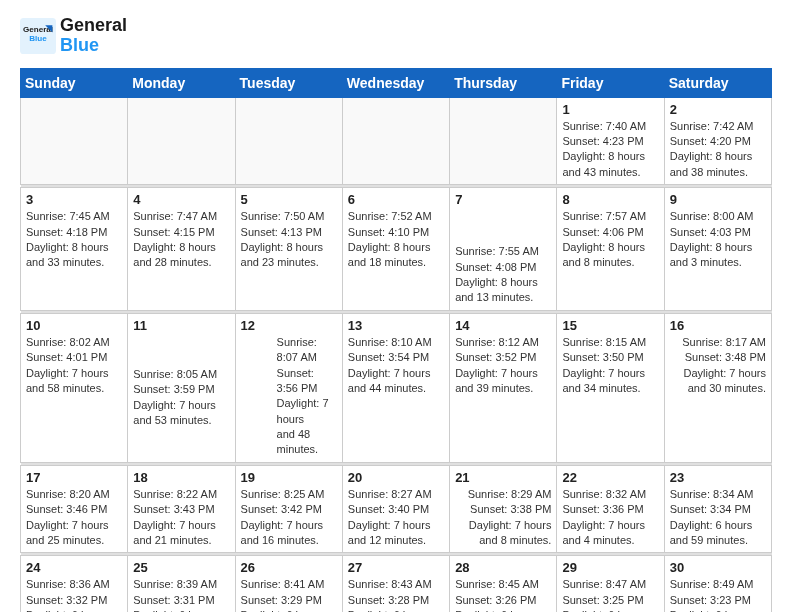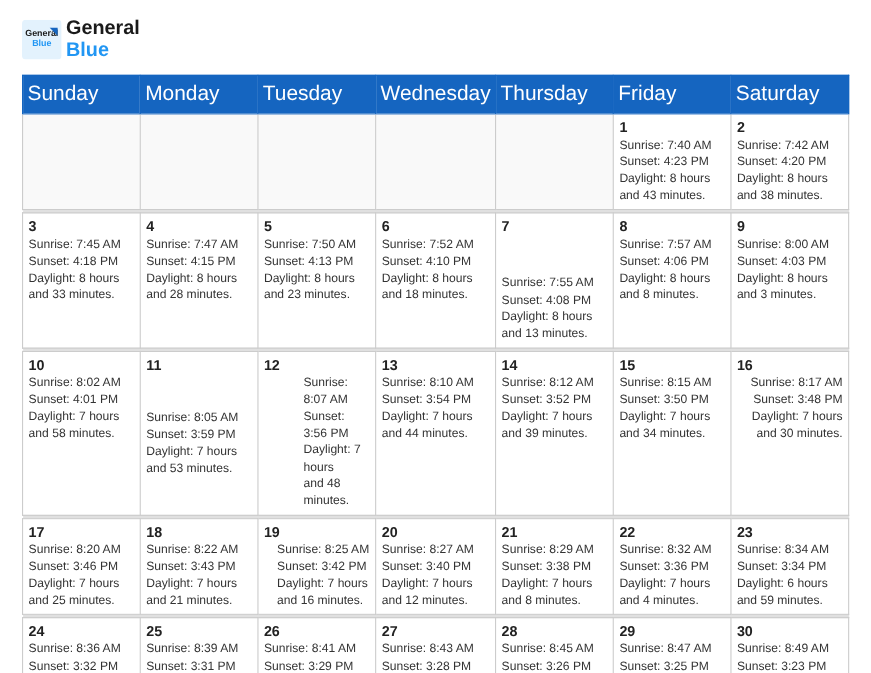--- a/index.html
+++ b/index.html
@@ -5,21 +5,21 @@
     * { box-sizing: border-box; margin: 0; padding: 0; }
     body { font-family: Arial, sans-serif; background: #fff; width: 792px; min-height: 612px; }
     .container { padding: 16px 20px; }
     .header { display: flex; justify-content: space-between; align-items: flex-start; margin-bottom: 12px; }
     .logo { display: flex; align-items: center; }
     .logo-icon { width: 36px; height: 36px; margin-right: 4px; }
     .title-block { text-align: right; }
     .month-title { font-size: 36px; font-weight: 300; color: #222; }
     .location { font-size: 15px; color: #555; margin-top: 2px; }
     .calendar { width: 100%; border-collapse: collapse; }
-    .calendar th { background: #1565C0; color: #fff; font-size: 19px; font-weight: normal; padding: 6px 4px; text-align: left; border: 1px solid #1565C0; }
+    .calendar th { background: #1565C0; color: #fff; font-size: 14px; font-weight: bold; padding: 6px 4px; text-align: left; border: 1px solid #1565C0; }
     .calendar td { border: 1px solid #ccc; vertical-align: top; padding: 4px 5px; font-size: 10.5px; color: #333; width: calc(100%/7); }
     .day-num { font-size: 13px; font-weight: bold; color: #222; display: block; margin-bottom: 2px; }
     .day-info { font-size: 11px; color: #333; line-height: 1.4; }
     .empty { background: #f9f9f9; }
     tr.week-row td { height: 80px; }
   </style>
 </head>
 <body>
 
 <div class="container">
@@ -199,35 +199,35 @@
           </td>
           <td>
             <span class="day-num">18</span>
             <div class="day-info" style="white-space: pre-line;">Sunrise: 8:22 AM
 Sunset: 3:43 PM
 Daylight: 7 hours
 and 21 minutes.</div>
           </td>
           <td>
             <span class="day-num">19</span>
-            <div class="day-info" style="white-space: pre-line; margin-left: 12px;">Sunrise: 8:25 AM
+            <div class="day-info" style="white-space: pre-line;">Sunrise: 8:25 AM
 Sunset: 3:42 PM
 Daylight: 7 hours
 and 16 minutes.</div>
           </td>
           <td>
             <span class="day-num">20</span>
             <div class="day-info" style="white-space: pre-line;">Sunrise: 8:27 AM
 Sunset: 3:40 PM
 Daylight: 7 hours
 and 12 minutes.</div>
           </td>
           <td>
             <span class="day-num">21</span>
-            <div class="day-info" style="white-space: pre-line;">Sunrise: 8:29 AM
+            <div class="day-info" style="white-space: pre-line; text-align: right;">Sunrise: 8:29 AM
 Sunset: 3:38 PM
 Daylight: 7 hours
 and 8 minutes.</div>
           </td>
           <td>
             <span class="day-num">22</span>
             <div class="day-info" style="white-space: pre-line;">Sunrise: 8:32 AM
 Sunset: 3:36 PM
 Daylight: 7 hours
 and 4 minutes.</div>

